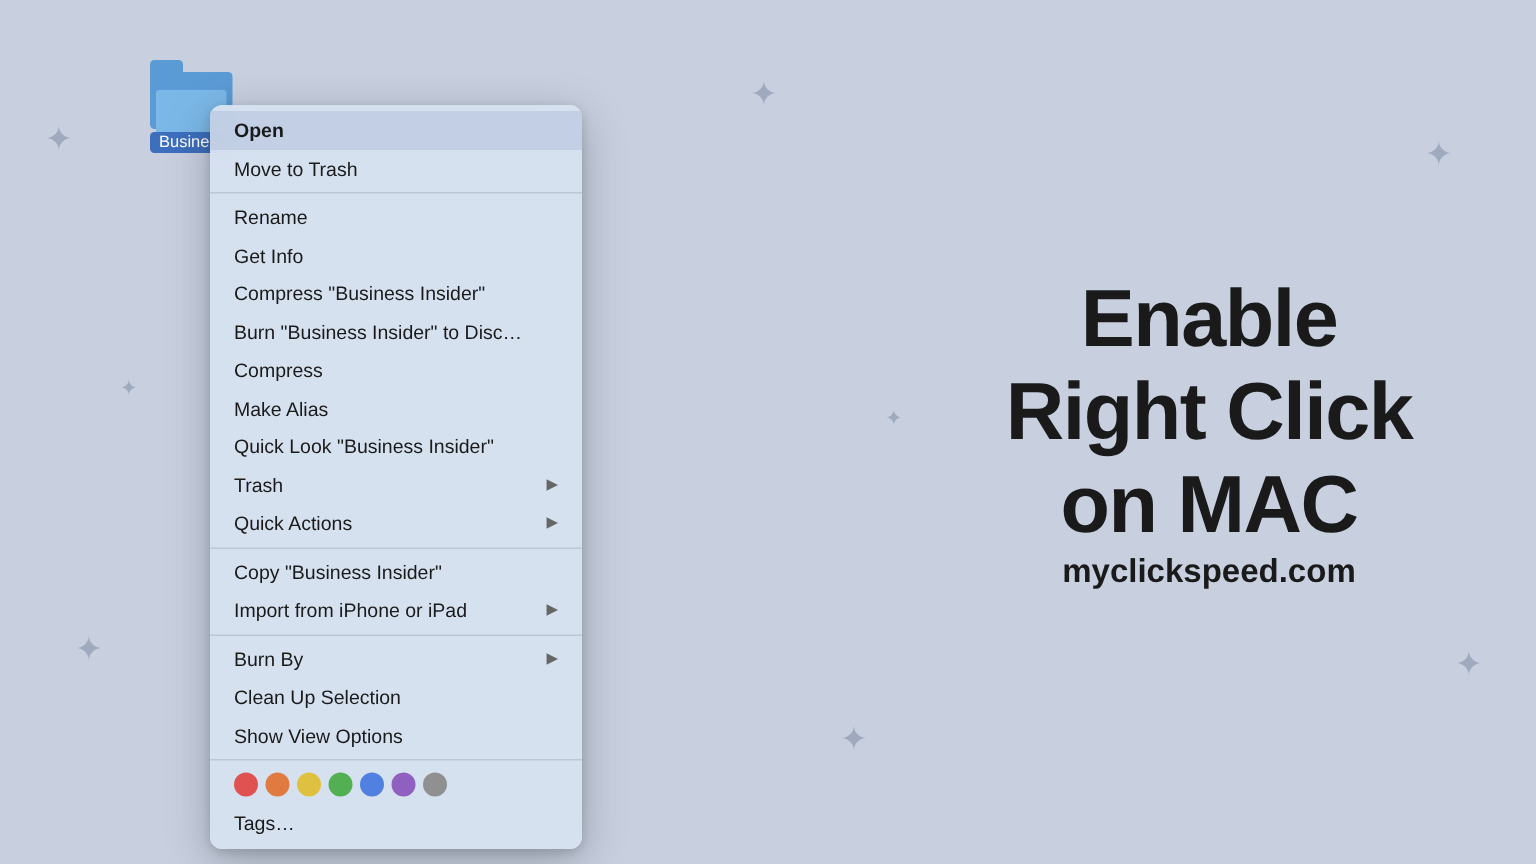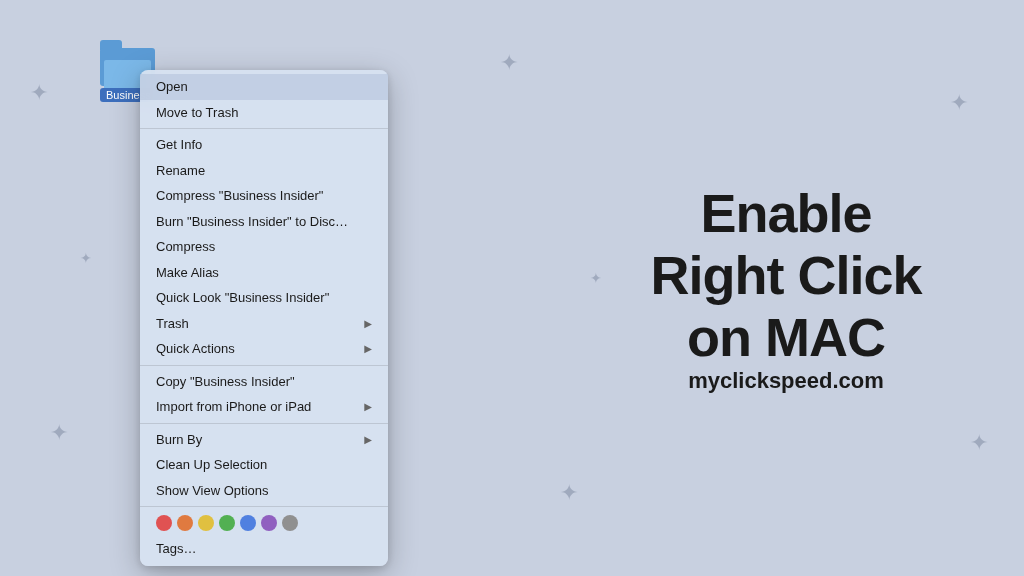--- a/index.html
+++ b/index.html
@@ -118,41 +118,41 @@
     }
 
     .menu-divider {
       height: 1px;
       background: rgba(0,0,0,0.12);
       margin: 3px 0;
     }
 
     .menu-item-highlighted {
       background: rgba(180, 195, 220, 0.6);
-      font-weight: 400;
+      font-weight: 700;
     }
 
     
     .color-tags {
       display: flex;
       align-items: center;
       gap: 5px;
       padding: 5px 16px;
     }
 
     .color-dot {
       width: 16px;
       height: 16px;
       border-radius: 50%;
     }
 
     
     .right-panel {
       position: absolute;
-      right: 48px;
+      right: 28px;
       top: 50%;
       transform: translateY(-50%);
       width: 380px;
       text-align: center;
     }
 
     .main-title {
       font-size: 54px;
       font-weight: 900;
       color: #1a1a1a;
@@ -197,25 +197,25 @@
       <span>Open</span>
     </div>
 
     <div class="menu-item">
       <span>Move to Trash</span>
     </div>
 
     <div class="menu-divider"></div>
 
     <div class="menu-item">
+      <span>Rename</span>
+    </div>
+
+    <div class="menu-item">
       <span>Get Info</span>
-    </div>
-
-    <div class="menu-item">
-      <span>Rename</span>
     </div>
 
     <div class="menu-item">
       <span>Compress "Business Insider"</span>
     </div>
 
     <div class="menu-item">
       <span>Burn "Business Insider" to Disc…</span>
     </div>
 

